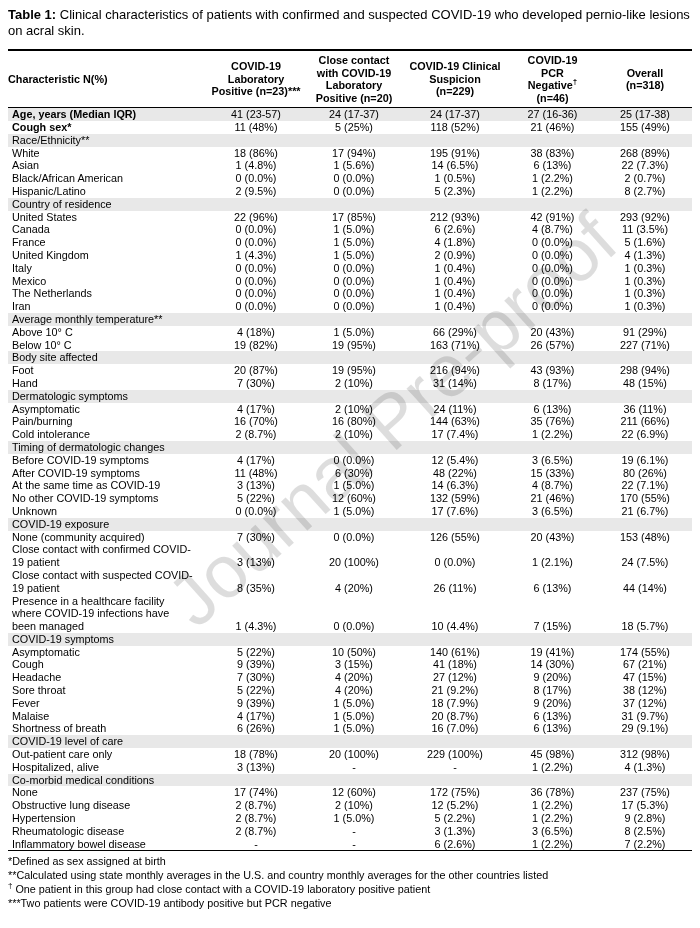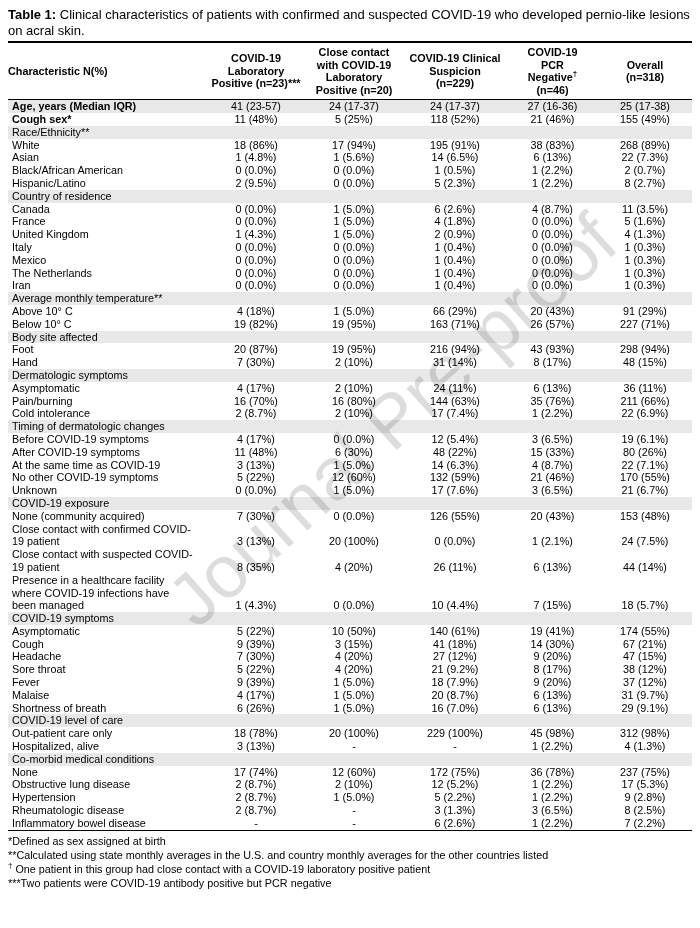--- a/index.html
+++ b/index.html
@@ -18,21 +18,21 @@
     font-size:74px;
     font-weight:400;
     color:#c3c3c3;
     opacity:0.55;
     white-space:nowrap;
     z-index:0;
     pointer-events:none;
   }
   .content { position:relative; z-index:1; }
   .title {
-    padding:7px 8px 2px 8px;
+    padding:7px 8px 10px 8px;
     font-size:13px;
     line-height:1.24;
     max-width:686px;
   }
   .title .b { font-weight:bold; }
   table {
     border-collapse:collapse;
     table-layout:fixed;
     width:684px;
     margin:0 8px;
@@ -201,20 +201,30 @@
               <div>Country of residence</div>
             </td>
             <td></td>
             <td></td>
             <td></td>
             <td></td>
             <td></td>
           </tr>
           <tr class="plain">
             <td class="label">
+              <div>United States</div>
+            </td>
+            <td>22 (96%)</td>
+            <td>17 (85%)</td>
+            <td>212 (93%)</td>
+            <td>42 (91%)</td>
+            <td>293 (92%)</td>
+          </tr>
+          <tr class="plain">
+            <td class="label">
               <div>Canada</div>
             </td>
             <td>0 (0.0%)</td>
             <td>1 (5.0%)</td>
             <td>6 (2.6%)</td>
             <td>4 (8.7%)</td>
             <td>11 (3.5%)</td>
           </tr>
           <tr class="plain">
             <td class="label">

